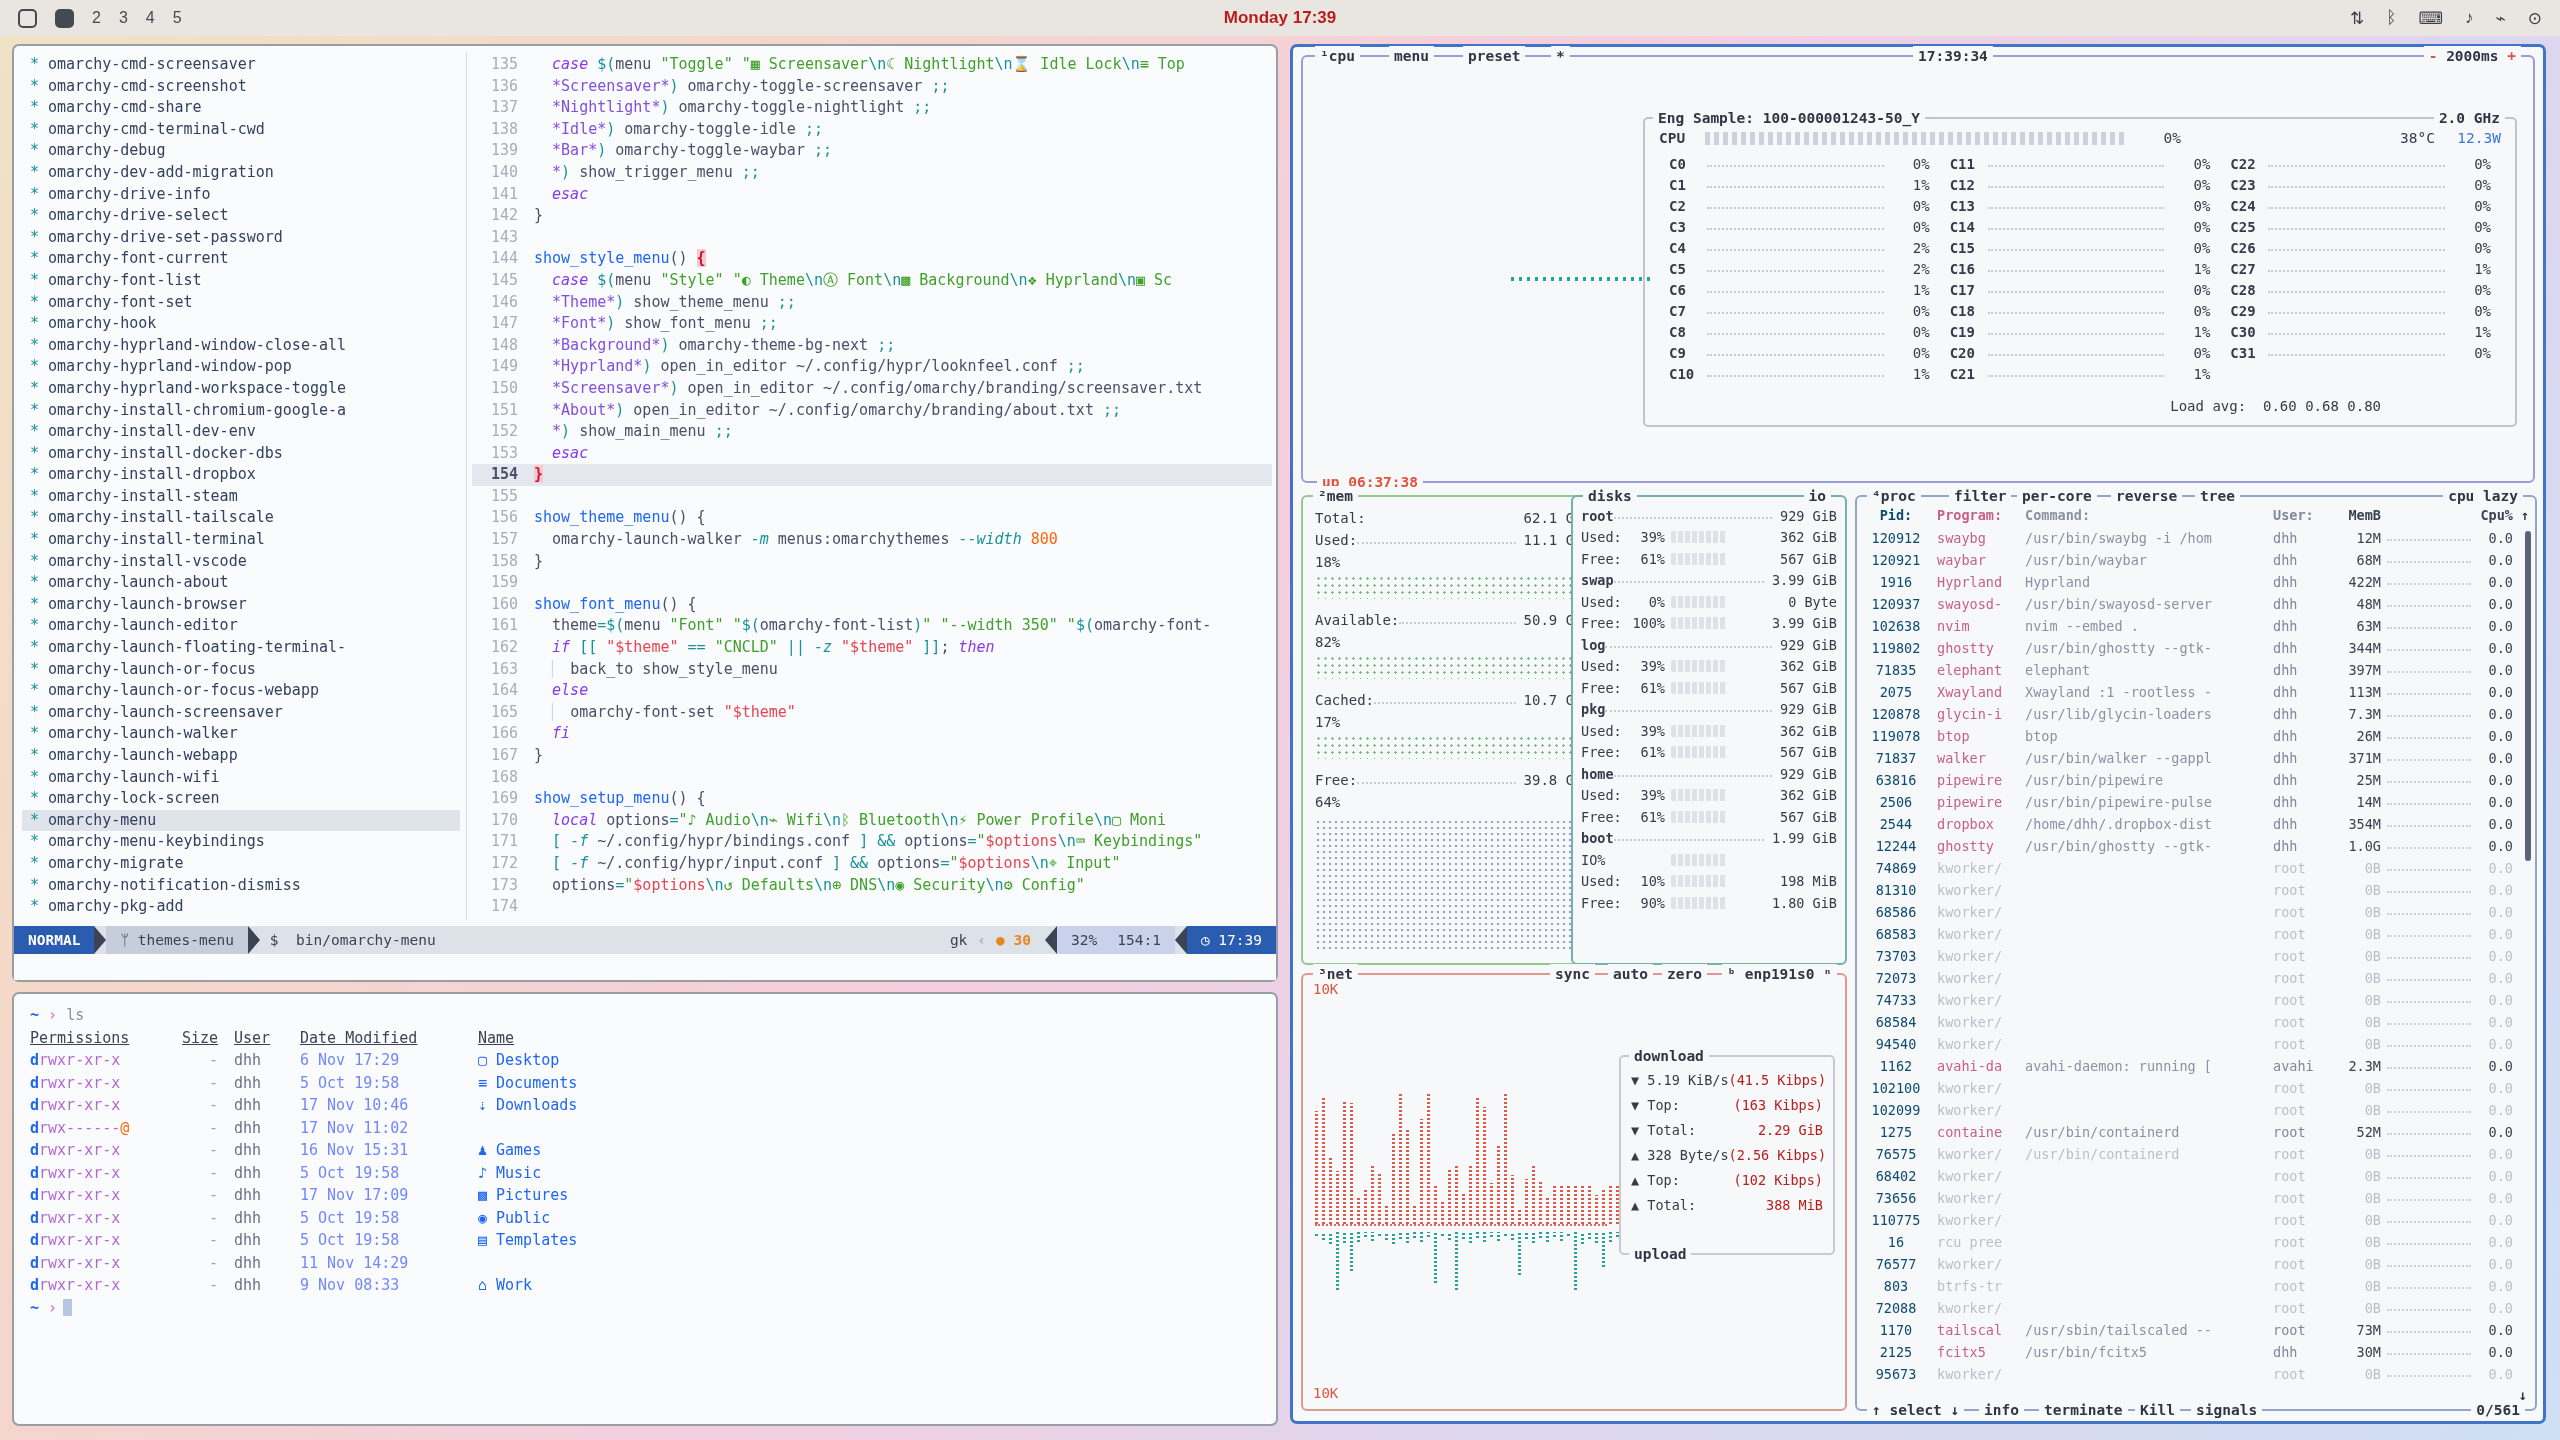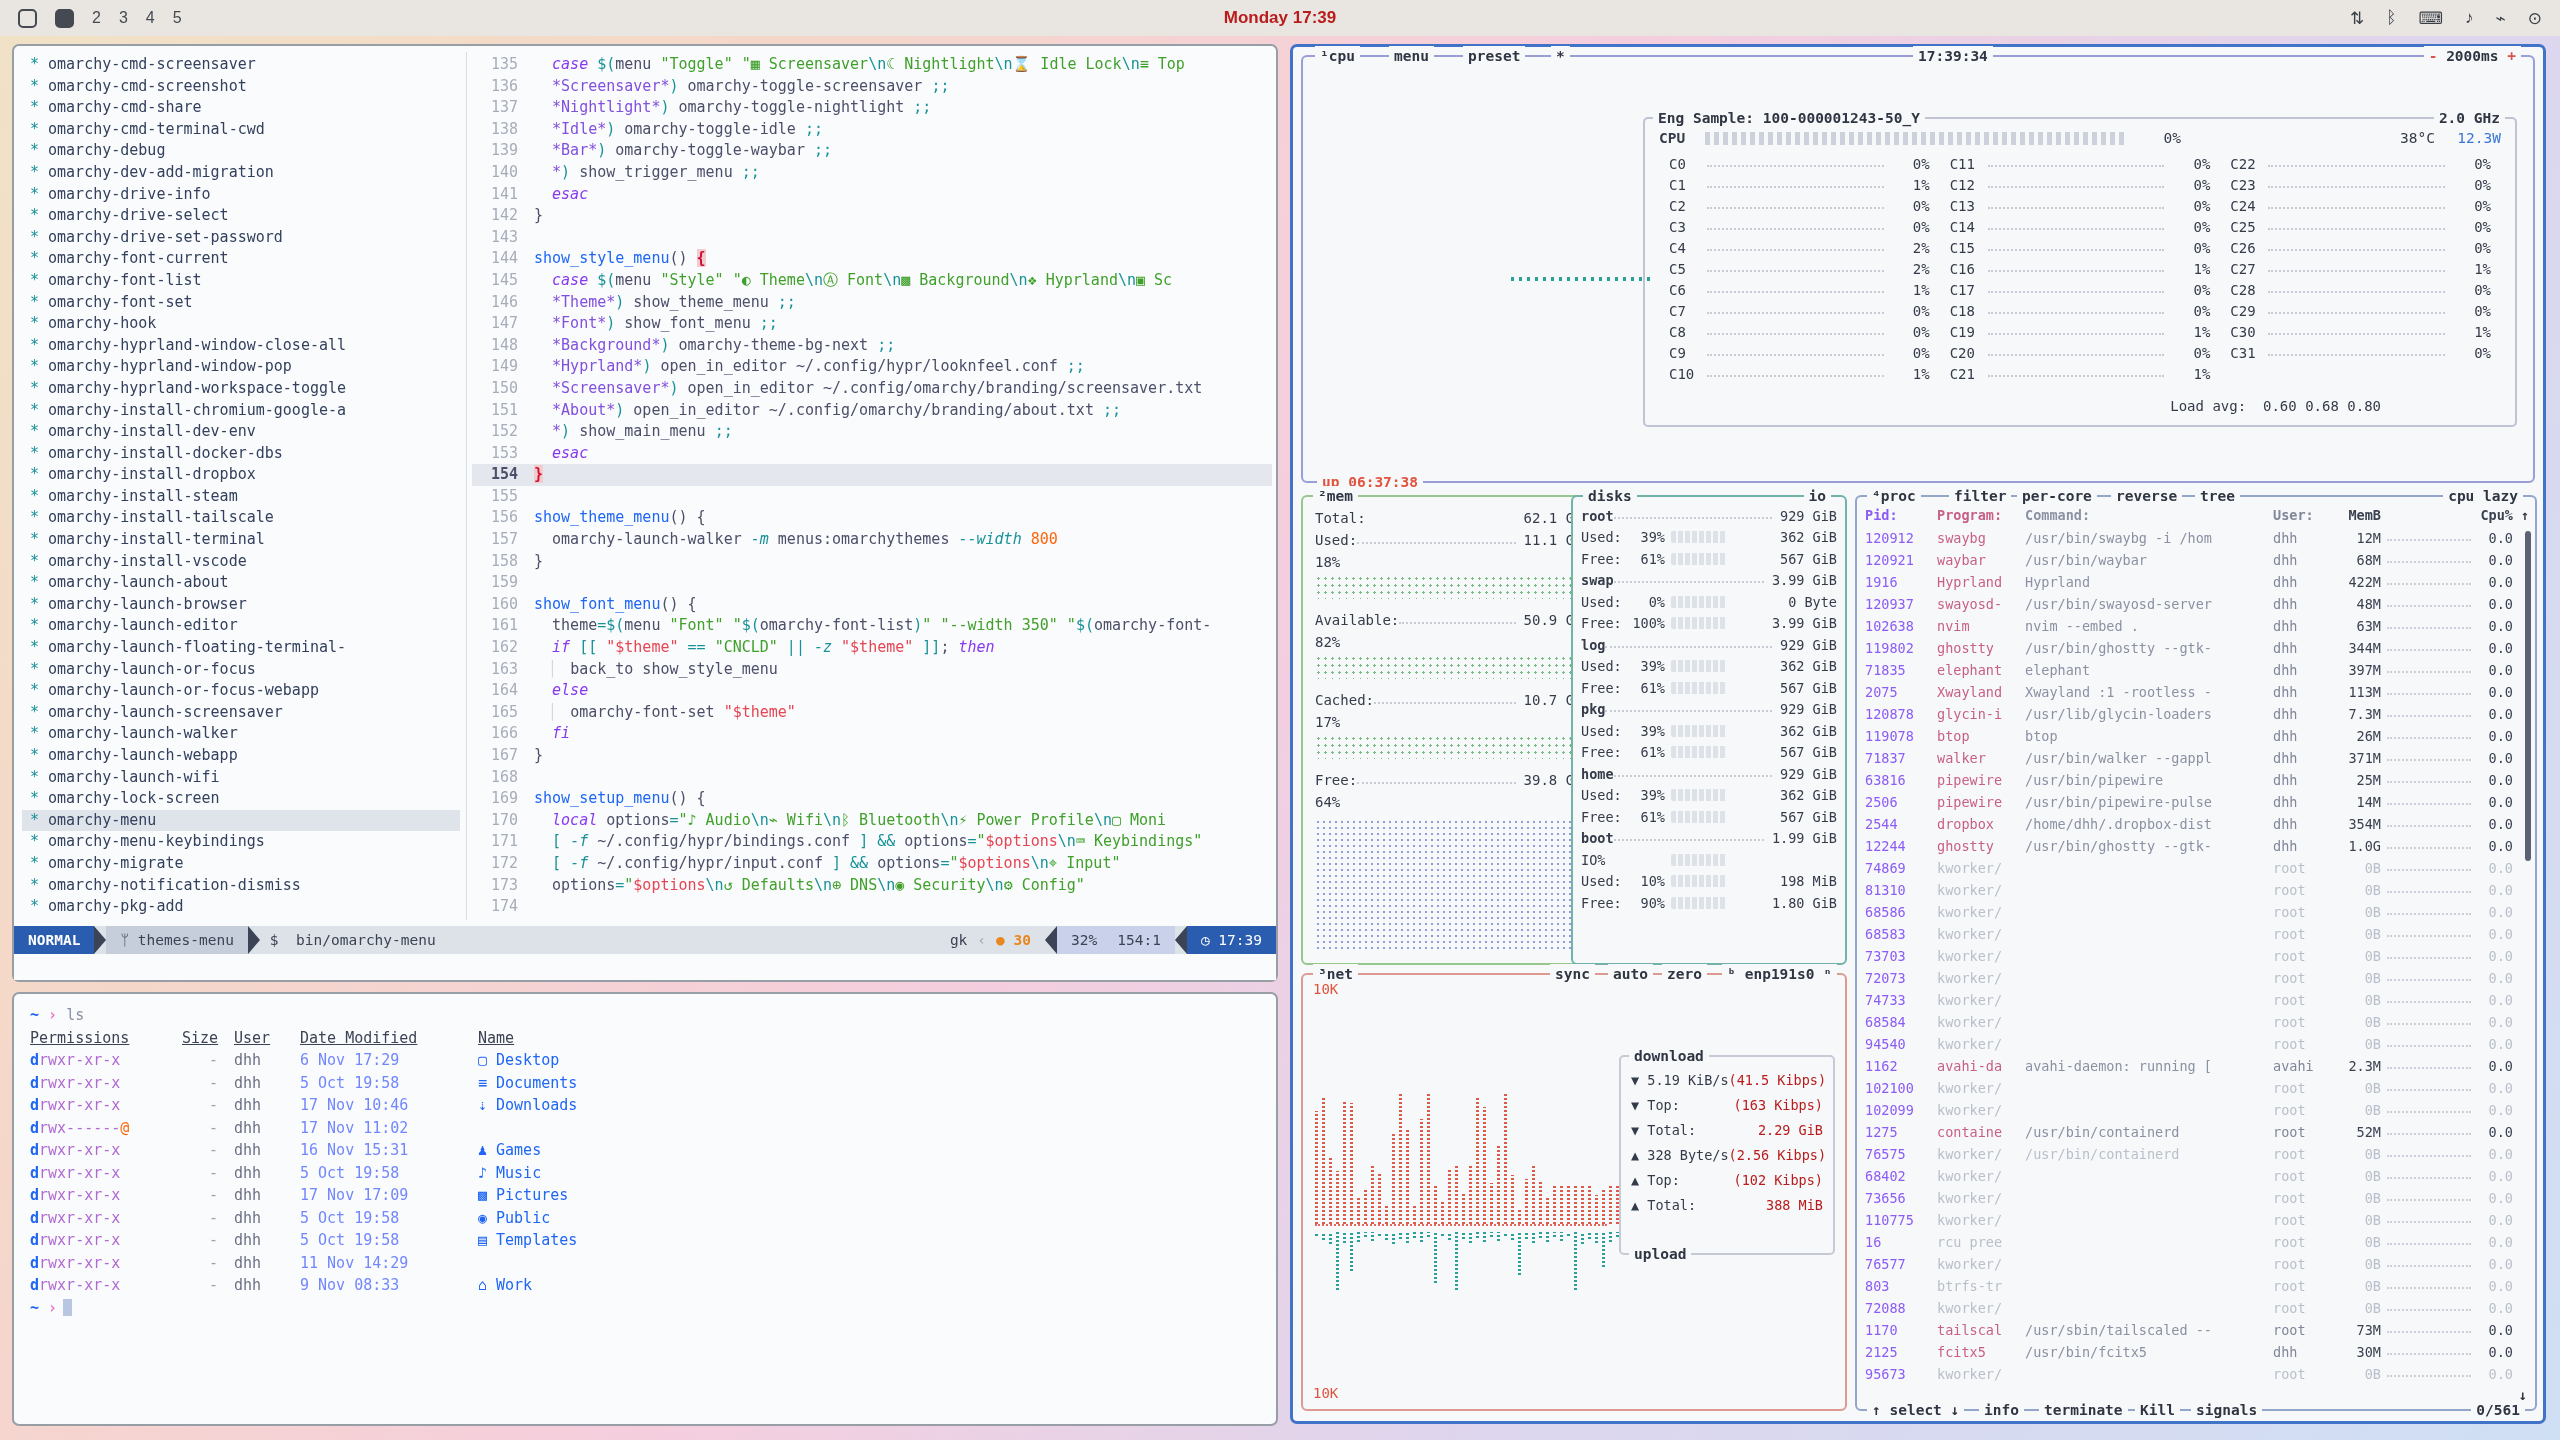--- a/index.html
+++ b/index.html
@@ -72,21 +72,21 @@
   .panel{position:absolute;left:340px;top:60px;width:874px;height:310px;border:2px solid #bfc3d2;border-radius:5px;box-sizing:border-box;padding:8px 14px;display:flex;flex-direction:column}
   .cpurow{display:flex;align-items:center;height:22px;font-size:14.5px}
   .cpulbl{font-weight:bold;width:46px}
   .cpumeter{flex:1;max-width:420px;height:13px;background:repeating-linear-gradient(90deg,#ccd1db 0 5px,transparent 5px 9px);margin-right:12px}
   .cpupct{width:44px;text-align:right}
   .temp{margin-left:auto;width:64px;text-align:right}
   .watts{width:66px;text-align:right;color:#3b76d6}
   .cores{display:flex;flex:1;margin-top:4px}
   .corecol{flex:1;display:flex;flex-direction:column;padding:0 10px}
   .corerow{display:flex;align-items:center;height:21px}
-  .cname{width:38px;font-weight:normal}
+  .cname{width:38px;font-weight:bold}
   .leader{flex:1;border-bottom:2px dotted #c6cbd6;height:9px;margin:0 8px 5px 0}
   .cpct{width:38px;text-align:right}
   .loadrow{display:flex;justify-content:flex-end;padding-right:120px;height:22px;align-items:center;white-space:pre}
   .uplabel{color:#e0533d}
   .membox{left:8px;top:448px;width:304px;height:470px;border-color:#95c78f}
   .meminner{position:absolute;inset:10px 12px;display:flex;flex-direction:column}
   .memrow{display:flex;align-items:center;height:22px;font-size:14px;white-space:pre}
   .memrow .leader{margin-bottom:4px}
   .memval{margin-left:auto}
   .memgraph{height:24px;margin:2px 0 10px;background-image:radial-gradient(circle,rgba(76,168,88,.75) 1.3px,transparent 1.4px);background-size:7px 7px}
@@ -111,21 +111,21 @@
   .nbar{width:3px;flex:none}
   .nbar.d{background-image:repeating-linear-gradient(0deg,#dd5a4a 0 2px,transparent 2px 4px)}
   .nbar.u{background-image:repeating-linear-gradient(0deg,#2aa198 0 2px,transparent 2px 4px)}
   .netstats{position:absolute;right:10px;top:80px;width:216px;height:200px;border:2px solid #c6cad6;border-radius:5px;box-sizing:border-box;padding:10px 10px;font-size:13.5px}
   .nrow{display:flex;align-items:center;height:25px;white-space:pre}
   .nparen{margin-left:auto;color:#b91c1c}
   .procbox{left:562px;top:448px;width:682px;height:916px;border-color:#92a6cb}
   .procinner{position:absolute;inset:6px 6px 8px 8px;display:flex;flex-direction:column;overflow:hidden}
   .phead{display:flex;align-items:center;height:24px;font-weight:bold;font-size:13.5px;color:#2f3542}
   .prow{display:flex;align-items:center;height:22px;font-size:13.5px}
-  .ppid{width:62px;text-align:left;color:#8b5cf6;flex:none}
+  .ppid{width:62px;text-align:center;color:#0c4a6e;flex:none}
   .pprog{width:88px;padding-left:10px;color:#c75f86;overflow:hidden;flex:none;white-space:pre}
   .pcmd{flex:1;color:#8b91a3;white-space:pre;overflow:hidden}
   .puser{width:56px;color:#80879a;flex:none;white-space:pre}
   .pmem{width:52px;text-align:right;color:#3a4150;flex:none}
   .pleader{width:84px;border-bottom:2px dotted #ccd0da;height:9px;margin:0 6px 5px;flex:none}
   .pcpu{width:36px;text-align:right;color:#3a4150;flex:none}
   .pscrollcol{width:16px;text-align:right;flex:none;color:#2f3542}
   .prow.faded .pprog,.prow.faded .pcmd,.prow.faded .puser,.prow.faded .pmem,.prow.faded .pcpu{color:#b9bfca}
   .pscroll{position:absolute;right:4px;top:34px;width:6px;height:330px;background:#5b6375;border-radius:3px}
   .downarrow{position:absolute;right:8px;bottom:6px;color:#2f3542;font-weight:bold}

